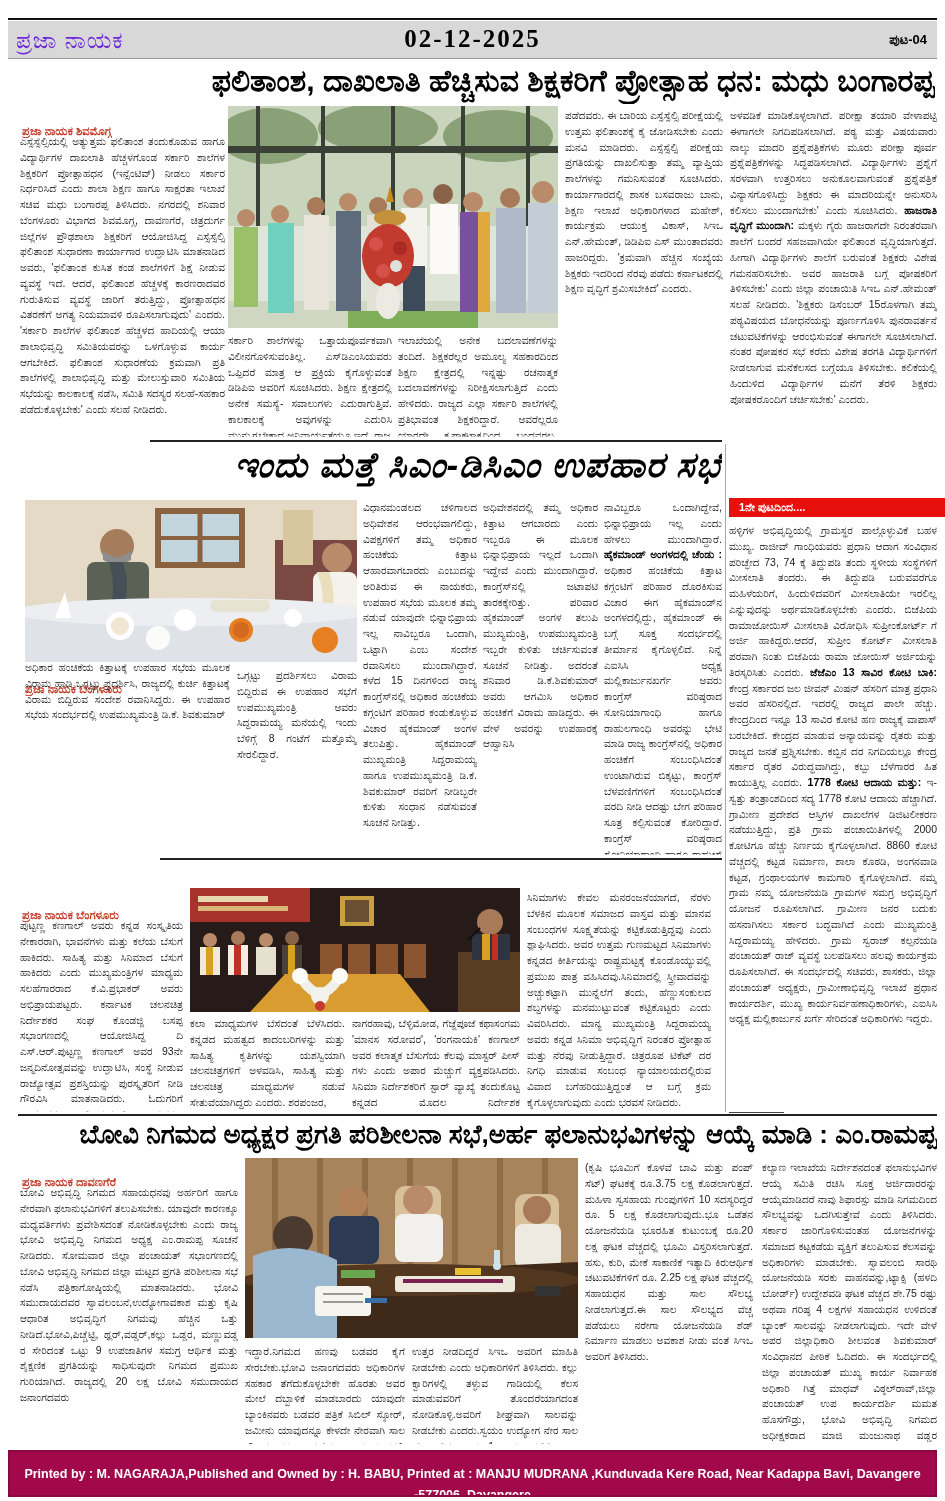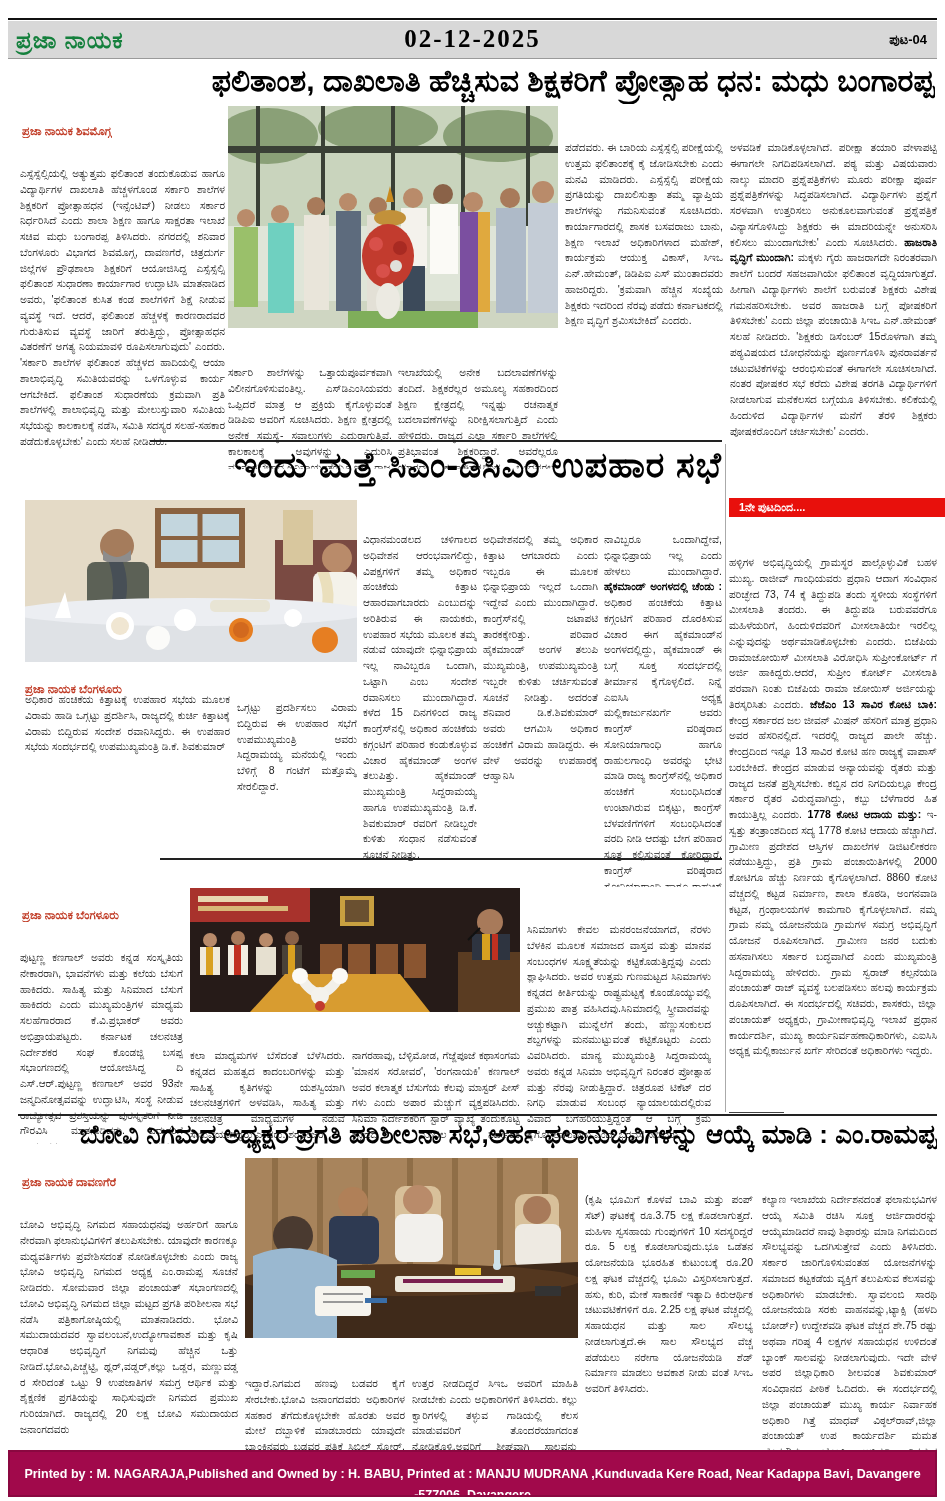--- a/index.html
+++ b/index.html
@@ -2,36 +2,36 @@
 <html><head>
 <meta charset="utf-8">
 <style>
   html,body{margin:0;padding:0;background:#efefef;}
   .page{position:relative;width:945px;height:1501px;background:#ffffff;margin:0 auto;
         font-family:"Liberation Sans","DejaVu Sans",sans-serif;overflow:hidden;}
   
   .topline{position:absolute;left:8px;top:18px;width:929px;height:2px;background:#111;}
   .masthead-bar{position:absolute;left:8px;top:21px;width:929px;height:37px;background:#d8d8d8;
                 border-bottom:1px solid #9a9a9a;}
-  .masthead{position:absolute;left:8px;top:6px;font-size:23px;font-weight:bold;color:#15803d;letter-spacing:1px;}
+  .masthead{position:absolute;left:8px;top:6px;font-size:23px;font-weight:normal;color:#6d28d9;letter-spacing:1px;}
   .issue-date{position:absolute;left:0;right:0;top:4px;text-align:center;font-family:"Liberation Serif","DejaVu Serif",serif;
               font-size:25px;font-weight:bold;color:#000;letter-spacing:2px;}
   .page-no{position:absolute;right:10px;top:11px;font-size:13px;font-weight:bold;color:#000;}
   
   .hl{position:absolute;font-weight:bold;color:#000;overflow:hidden;line-height:1.1;text-align:right;}
   .hl1{left:10px;top:64px;width:925px;height:40px;font-size:30px;}
-  .hl2{left:18px;top:446px;width:704px;height:50px;font-size:35px;letter-spacing:1px;}
+  .hl2{left:18px;top:446px;width:704px;height:50px;font-size:35px;letter-spacing:1px;font-style:italic;}
   .hl3{left:16px;top:862px;width:706px;height:28px;font-size:22px;}
   .hl4{left:16px;top:1120px;width:921px;height:34px;font-size:26px;}
   .sb-hl{left:729px;top:444px;width:208px;height:50px;font-size:15px;line-height:1.55;text-align:center;}
   
   .rule{position:absolute;background:#222;}
   
   .col{position:absolute;font-size:10.5px;line-height:1.5;text-align:justify;color:#1b1b1b;
-       overflow:hidden;word-break:break-word;margin-top:32px;}
+       overflow:hidden;word-break:break-word;}
   .byline{position:absolute;color:#c03a24;font-weight:bold;font-size:11.5px;white-space:nowrap;overflow:hidden;margin-top:13px;}
   .col b{font-weight:bold;color:#000;}
   .vdiv{position:absolute;width:1px;background:#aaa;}
   
   .redtag{position:absolute;left:729px;top:498px;width:233px;height:19px;background:#e8100c;color:#fff;
           font-size:11px;font-weight:bold;line-height:19px;padding-left:10px;box-sizing:border-box;overflow:hidden;}
   
   .photo{position:absolute;overflow:hidden;background:#888;}
   .photo svg{display:block;width:100%;height:100%;}
   

